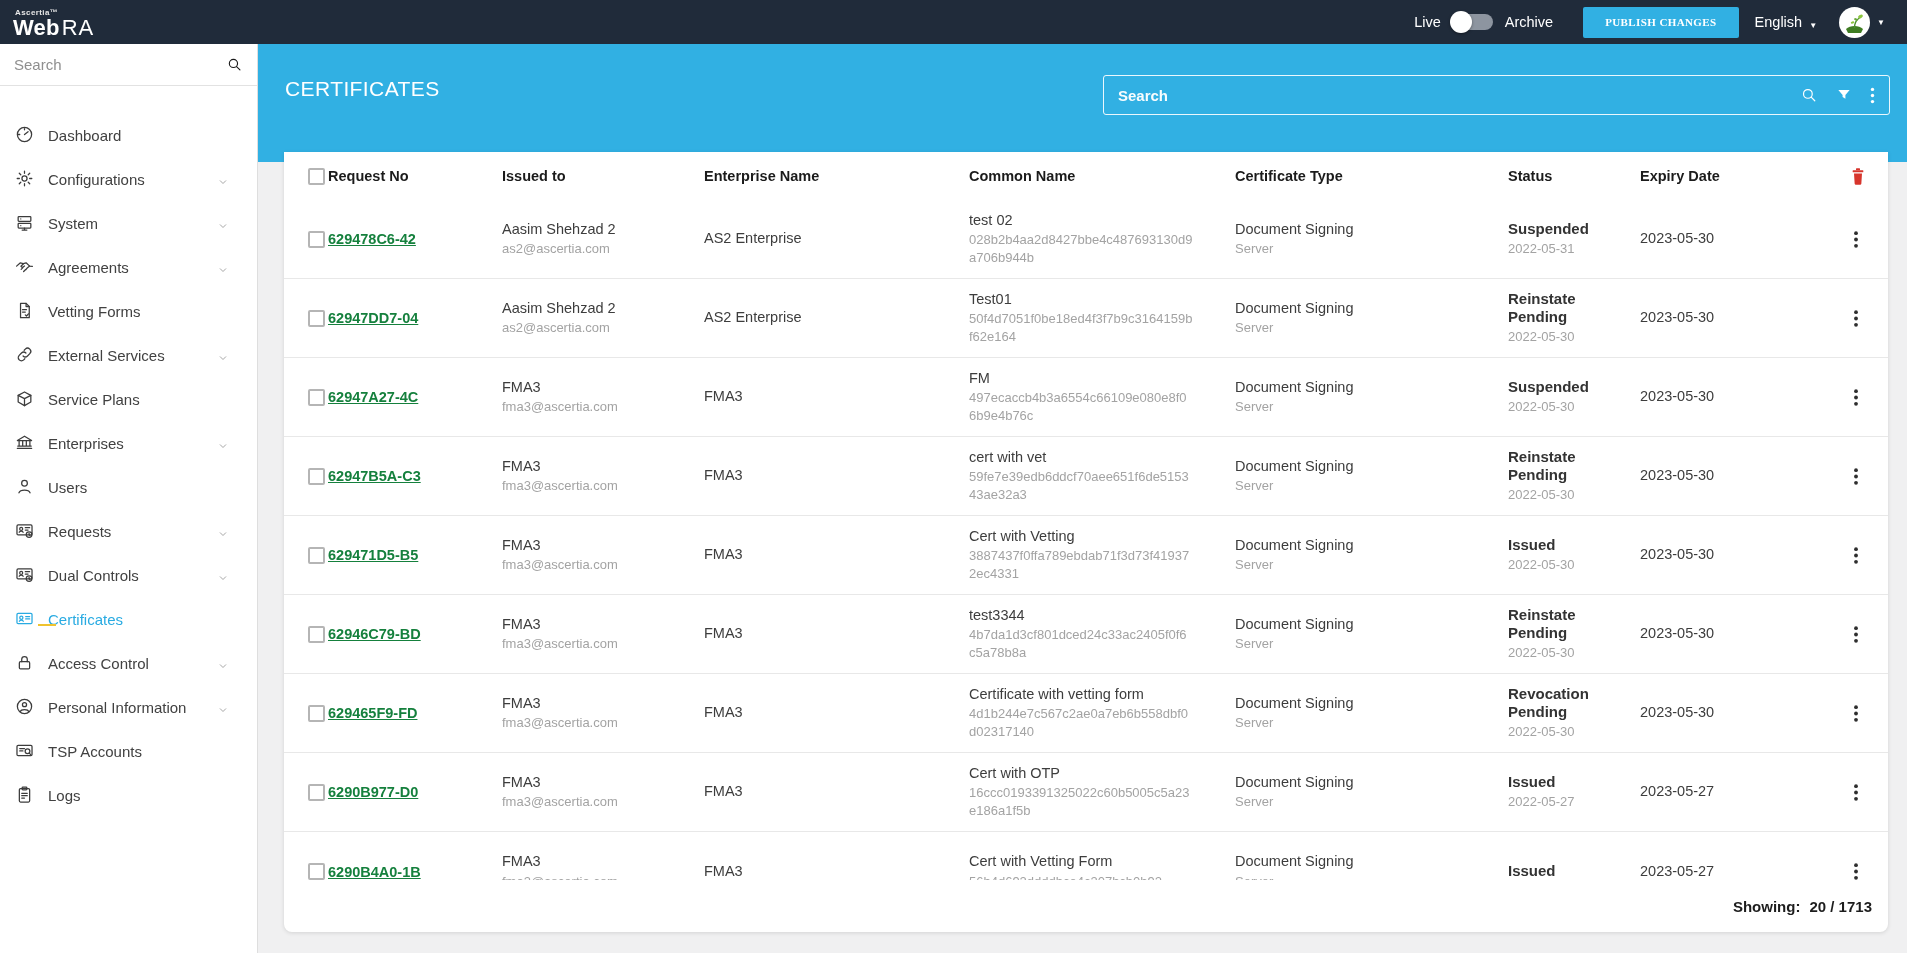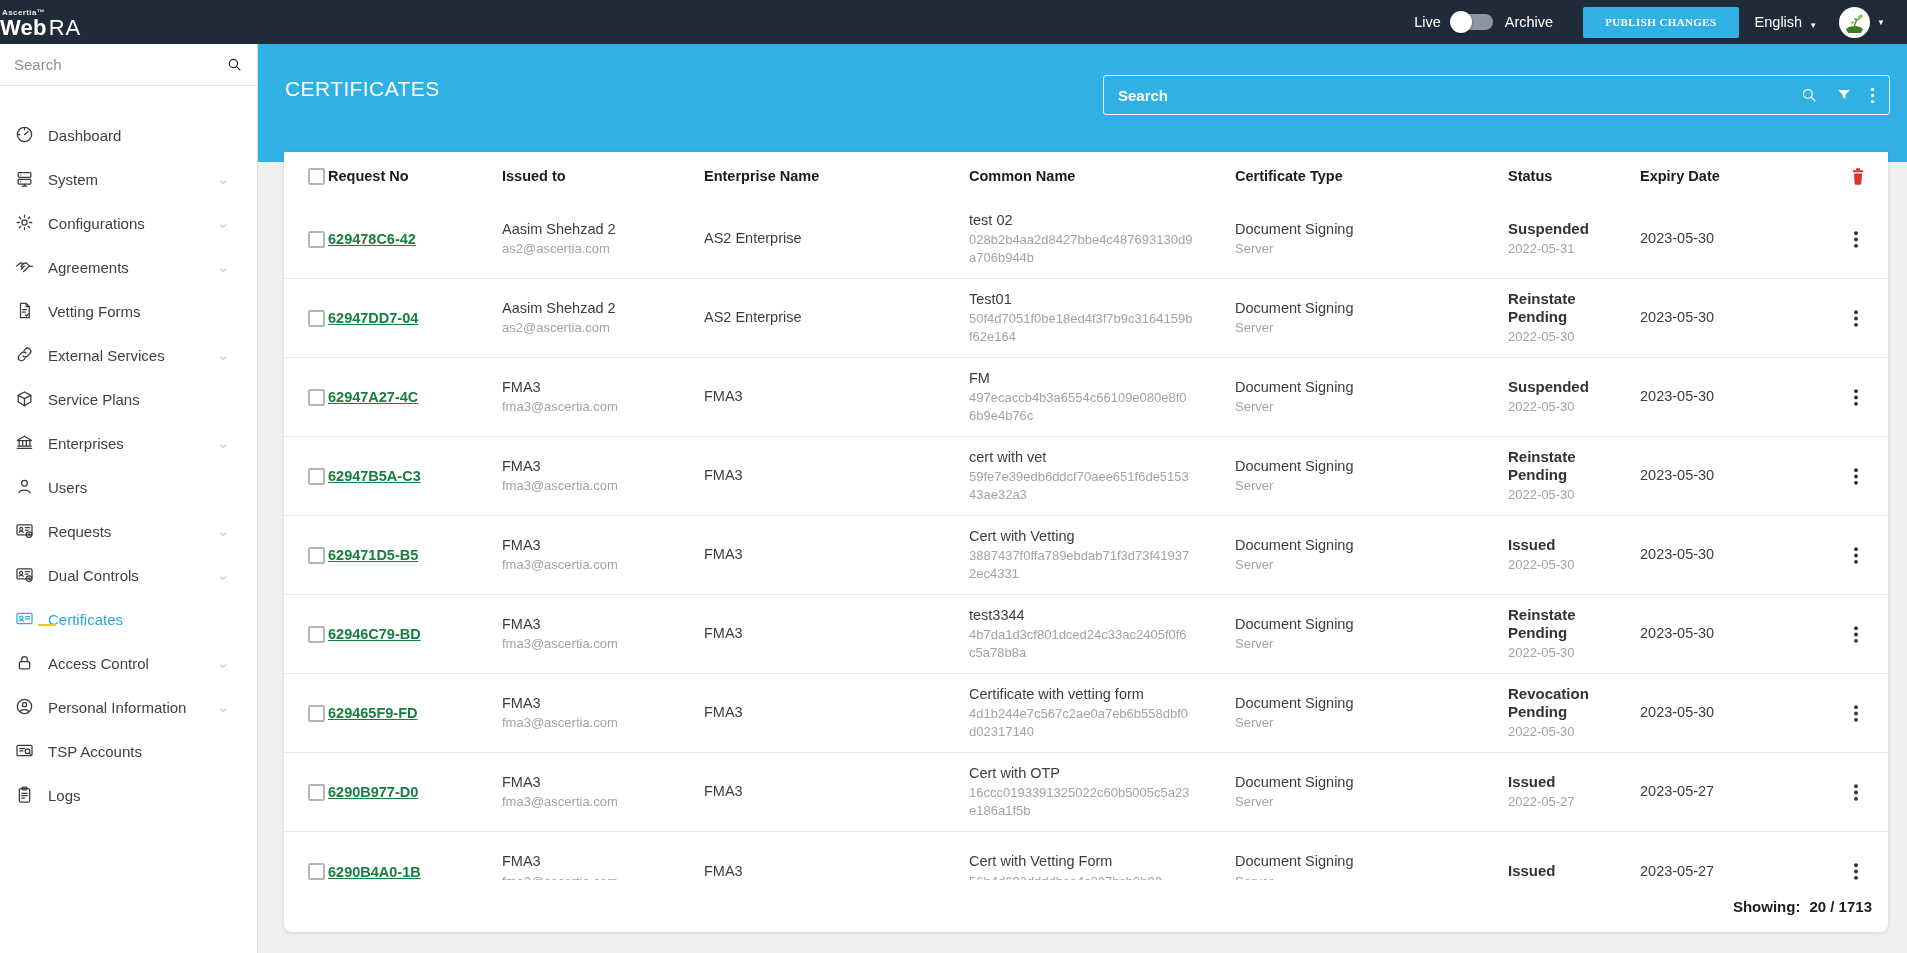--- a/index.html
+++ b/index.html
@@ -9,21 +9,21 @@
   :root{
     --accent:#29abe2; --band:#31b0e3; --navbar:#202b3a;
     --red:#d7352c; --marker:#efc32f;
   }
   svg{display:block}
   .lineicon{fill:none;stroke:currentColor;stroke-width:1.6;stroke-linecap:round;stroke-linejoin:round}
 
   
   .navbar{position:absolute;top:0;left:0;width:100%;height:44px;background:var(--navbar);
     display:flex;align-items:center;justify-content:space-between;z-index:30;color:#fff}
-  .brand{line-height:1;cursor:pointer}
+  .brand{padding-left:13px;line-height:1;cursor:pointer}
   .brand-small{display:block;font-size:8px;font-weight:700;letter-spacing:.4px;color:#e8e8e8;margin:3px 0 0 2px}
   .brand-main{font-size:22px;font-weight:700;letter-spacing:.2px}
   .brand-ra{font-weight:400;margin-left:2px;letter-spacing:1px}
   .nav-right{display:flex;align-items:center;padding-right:22px}
   .nav-lbl{font-size:14.5px;color:#fff}
   .toggle{width:40px;height:16px;background:#8d95a0;border-radius:9px;margin:0 12px;position:relative;cursor:pointer}
   .toggle .knob{position:absolute;left:-3px;top:-3px;width:22px;height:22px;border-radius:50%;background:#fff;box-shadow:0 1px 3px rgba(0,0,0,.4)}
   .publish-btn{margin-left:30px;height:31px;padding:0 22px;background:var(--band);color:#fff;border:none;
     font-family:Liberation Serif, serif;font-size:11px;font-weight:700;letter-spacing:.4px;border-radius:2px;cursor:pointer}
   .lang{display:flex;align-items:flex-end;margin-left:16px;font-size:14.5px;cursor:pointer}
@@ -210,33 +210,33 @@
           <use href="#i-gauge" width="19" height="19"></use>
         </svg>
     <span class="side-label">Dashboard</span>
     <svg class="lineicon side-chevron" style="visibility: hidden;">
           <use href="#i-chevron" width="12" height="12"></use>
         </svg>
   </div>
 
   <div class="side-item">
     <svg class="lineicon side-icon" width="19" height="19">
+          <use href="#i-gear" width="19" height="19"></use>
+        </svg>
+    <span class="side-label">Configurations</span>
+    <svg class="lineicon side-chevron">
+          <use href="#i-chevron" width="12" height="12"></use>
+        </svg>
+  </div>
+
+  <div class="side-item">
+    <svg class="lineicon side-icon" width="19" height="19">
           <use href="#i-server" width="19" height="19"></use>
         </svg>
     <span class="side-label">System</span>
-    <svg class="lineicon side-chevron">
-          <use href="#i-chevron" width="12" height="12"></use>
-        </svg>
-  </div>
-
-  <div class="side-item">
-    <svg class="lineicon side-icon" width="19" height="19">
-          <use href="#i-gear" width="19" height="19"></use>
-        </svg>
-    <span class="side-label">Configurations</span>
     <svg class="lineicon side-chevron">
           <use href="#i-chevron" width="12" height="12"></use>
         </svg>
   </div>
 
   <div class="side-item">
     <svg class="lineicon side-icon" width="19" height="19">
           <use href="#i-handshake" width="19" height="19"></use>
         </svg>
     <span class="side-label">Agreements</span>

